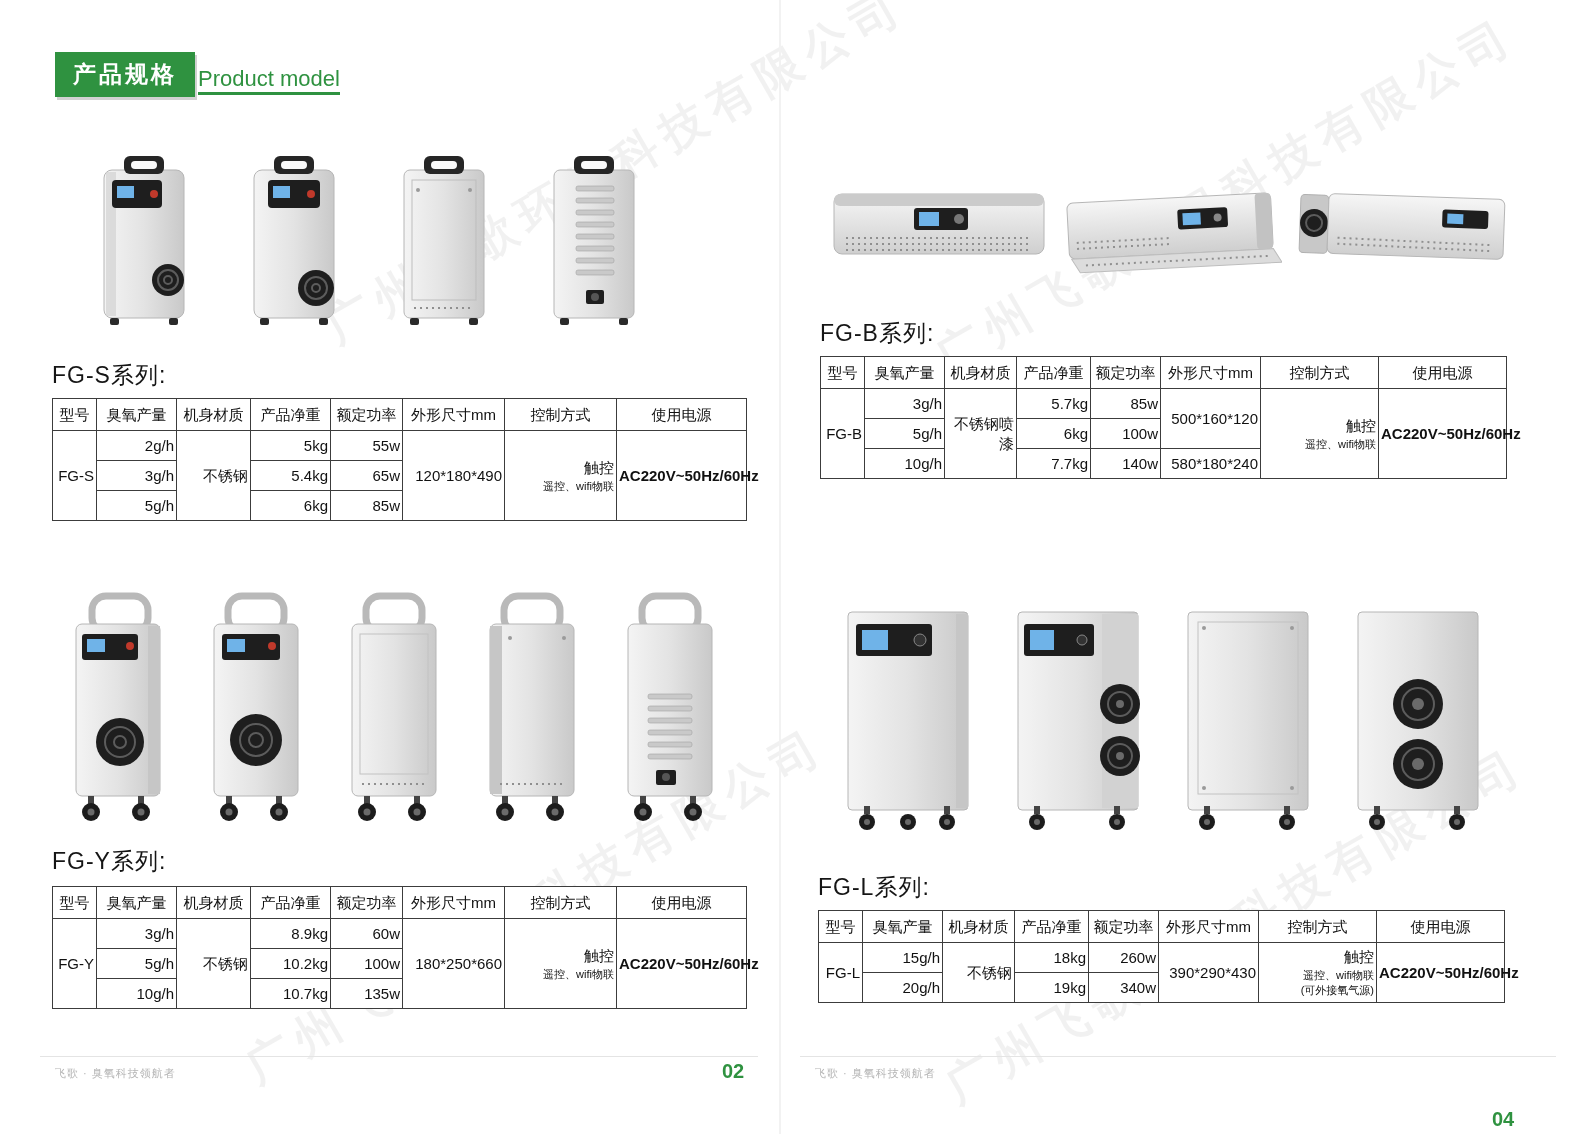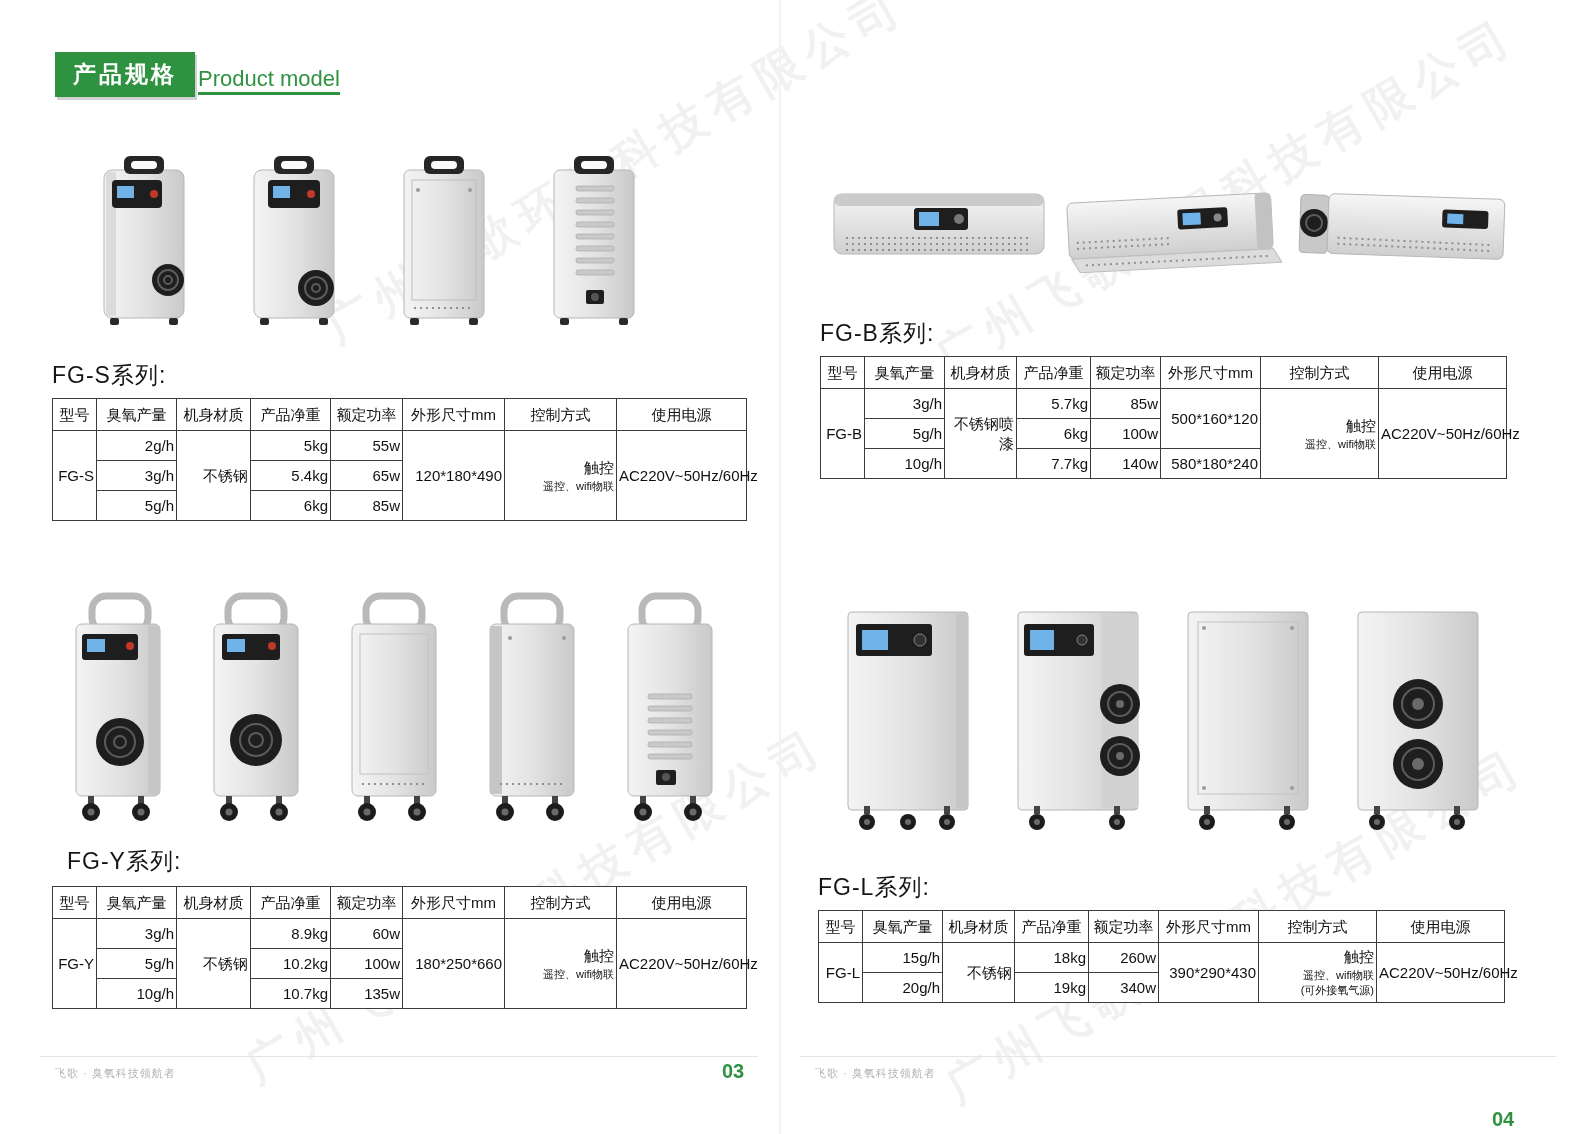--- a/index.html
+++ b/index.html
@@ -9,21 +9,21 @@
          font-weight:bold;padding:7px 18px;letter-spacing:3px;box-shadow:2px 3px 0 rgba(0,0,0,.18);}
   .badge-sub{position:absolute;left:198px;top:66px;color:#2f9240;font-size:22px;
              padding-bottom:0;border-bottom:3px solid #2f9240;}
   .series-title{position:absolute;font-size:23px;color:#151515;letter-spacing:1px;}
   .spec-table{position:absolute;border-collapse:collapse;table-layout:fixed;background:#fff;}
   .spec-table th,.spec-table td{border:1px solid #3c3c3c;text-align:center;vertical-align:middle;
         font-size:15px;padding:4px 2px;line-height:1.3;}
   .spec-table th{font-weight:normal;height:32px;}
   .spec-table td{height:30px;text-align:right;}
   .ctl-sub{font-size:11px;margin-top:1px;}
-  .supply{font-size:14px;white-space:nowrap;}
+  .supply{font-size:14px;white-space:nowrap;font-weight:bold;}
   .nowrap{white-space:nowrap;}
   .img-row{position:absolute;display:flex;align-items:flex-end;}
   .watermark{position:absolute;font-size:46px;font-weight:bold;letter-spacing:9px;color:#000;
              opacity:.05;white-space:nowrap;transform:rotate(-30deg);transform-origin:0 50%;pointer-events:none;}
   .page-divider{position:absolute;left:779px;top:0;width:2px;height:1134px;background:#f2f2f2;}
   .footer-line{position:absolute;height:1px;background:#e4e4e4;}
   .footer-tag{position:absolute;font-size:11px;color:#b5b5b5;letter-spacing:1px;}
   .page-num{position:absolute;font-size:20px;font-weight:bold;color:#2f9240;}
   svg .metal{fill:url(#gmV);stroke:#b6b6b6;stroke-width:1;}
   svg .metalT{fill:url(#gmT);stroke:#b6b6b6;stroke-width:1;}
@@ -402,21 +402,21 @@
     </tr>
     <tr>
       <td>10g/h</td>
       <td>7.7kg</td>
       <td>140w</td>
       <td class="nowrap">580*180*240</td>
     </tr>
   </tbody>
 </table>
 
-<div class="series-title" style="left:52px;top:846px;margin-left:15px;">FG-Y系列:</div>
+<div class="series-title" style="left:52px;top:846px;">FG-Y系列:</div>
 <table class="spec-table" style="left:52px;top:886px;width:694px;">
   <colgroup>
       <col style="width:44px">
       <col style="width:80px">
       <col style="width:74px">
       <col style="width:80px">
       <col style="width:72px">
       <col style="width:102px">
       <col style="width:112px">
       <col style="width:130px">
@@ -503,15 +503,15 @@
       <td>20g/h</td>
       <td>19kg</td>
       <td>340w</td>
     </tr>
   </tbody>
 </table>
 
 <div class="footer-line" style="left:40px;top:1056px;width:718px;"></div>
 <div class="footer-line" style="left:800px;top:1056px;width:756px;"></div>
 <div class="footer-tag" style="left:55px;top:1066px;">飞歌 · 臭氧科技领航者</div>
-<div class="page-num" style="left:722px;top:1060px;">03</div>
+<div class="page-num" style="left:722px;top:1060px;">02</div>
 <div class="footer-tag" style="left:815px;top:1066px;">飞歌 · 臭氧科技领航者</div>
 <div class="page-num" style="left:1492px;top:1060px;margin-top:48px;">04</div>
 
 </body></html>

